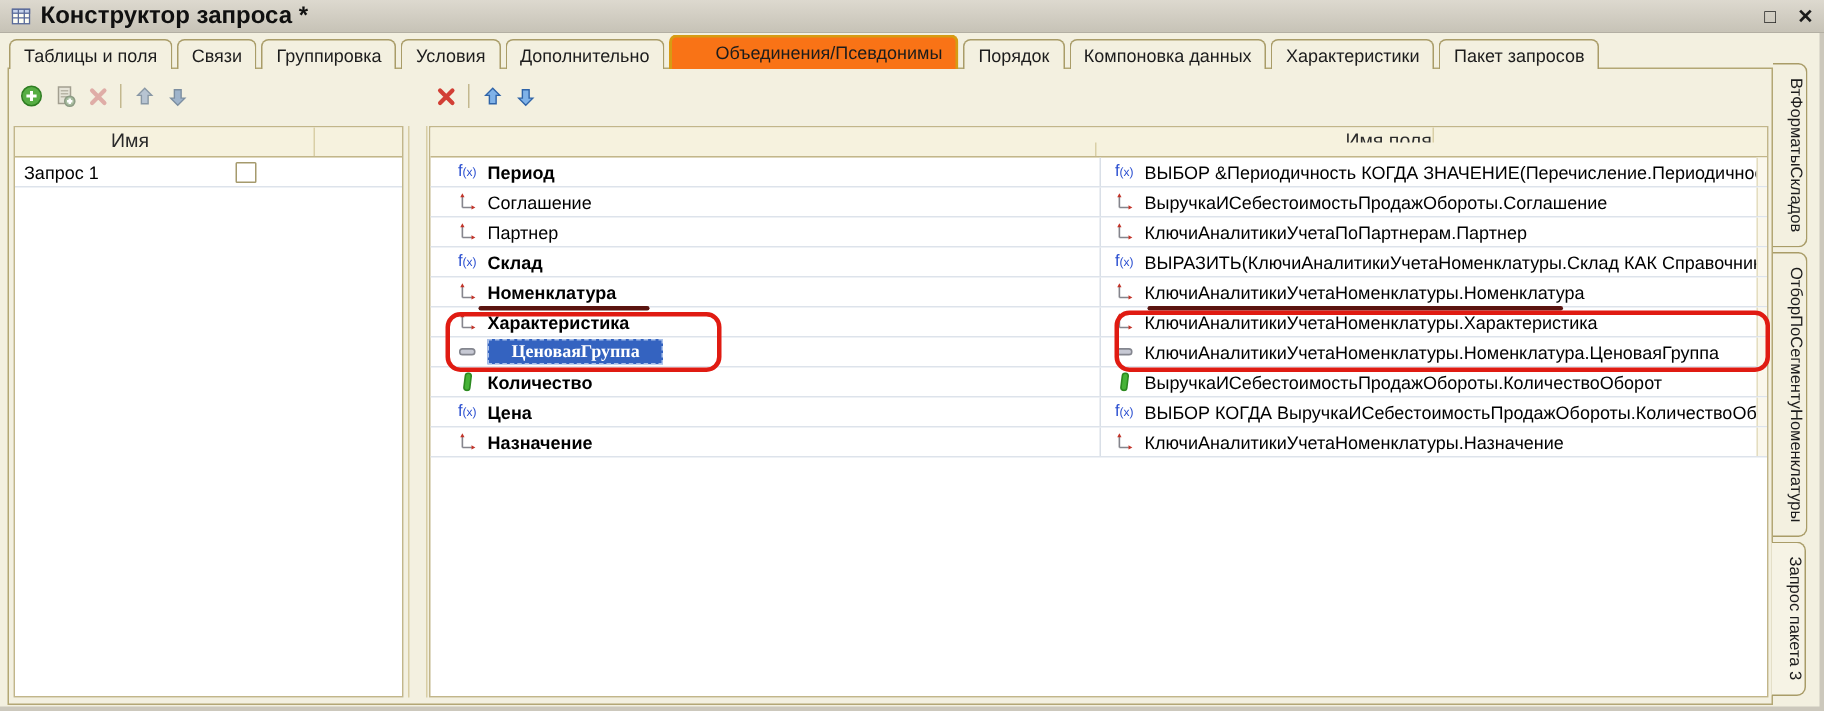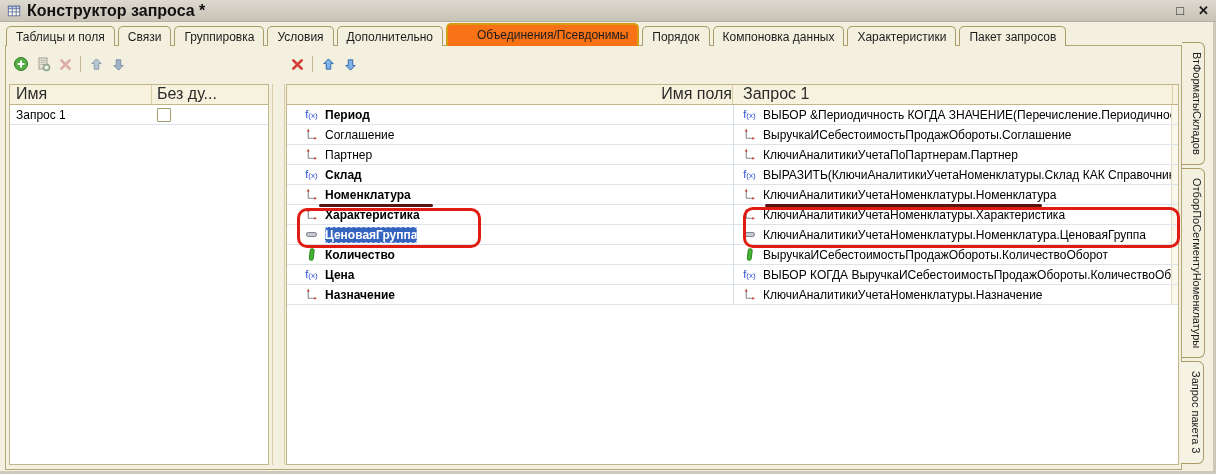--- a/index.html
+++ b/index.html
@@ -34,39 +34,39 @@
   .tb-right{top:6px;left:280px;}
   .tbtn{width:20px;height:20px;display:flex;align-items:center;justify-content:center;
     background:transparent;border:none;padding:0;margin:0 1px;cursor:default;}
   .tb-sep{width:1px;height:16px;background:#c3b88e;margin:0 4px;}
   .fxwrap svg, .tbtn svg{display:block;}
   
   .tbl{position:absolute;top:38px;bottom:4px;background:#fff;border:1px solid #c2b68a;box-sizing:border-box;}
   .tbl-left{left:3px;width:260px;}
   .tbl-right{left:280px;width:893px;}
   .thead{display:flex;height:19px;background:#f6f2de;border-bottom:1px solid #c2b68a;
-    font-size:16px;color:#2a2a2a;align-items:center;}
+    font-size:13px;color:#2a2a2a;align-items:center;flex-direction:column;}
   .th{box-sizing:border-box;height:19px;line-height:18px;white-space:nowrap;overflow:hidden;}
   .th-name{width:142px;padding-left:6px;border-right:1px solid #d9cfa6;}
   .th-dup{flex:1;padding-left:5px;}
   .th-field{width:446px;padding-left:6px;border-right:1px solid #d9cfa6;text-align:right;}
   .th-q1{flex:1;padding-left:10px;}
   .th-strip{width:6px;border-left:1px solid #d9cfa6;background:#f6f2de;}
   .trow{display:flex;height:19px;border-bottom:1px solid #dde3eb;align-items:center;font-size:12px;color:#000;}
   .c-qname{width:142px;padding-left:6px;box-sizing:border-box;}
   .c-dup{flex:1;display:flex;align-items:center;padding-left:5px;}
   .checkbox{width:12px;height:12px;background:#fff;border:1px solid #a59a6d;border-radius:1px;}
   .c-field{width:446px;display:flex;align-items:center;box-sizing:border-box;padding-left:17px;overflow:hidden;white-space:nowrap;}
   .c-expr{flex:1;display:flex;align-items:center;box-sizing:border-box;padding-left:8px;
     border-left:1px solid #d9dfe7;overflow:hidden;white-space:nowrap;height:19px;}
   .c-strip{width:6px;height:19px;border-left:1px solid #e4ddc0;background:#faf7ec;flex:none;}
   .row-icon{width:15px;height:13px;display:flex;align-items:center;justify-content:center;margin-right:6px;flex:none;}
   .fname{white-space:nowrap;}
   .bold{font-weight:bold;}
-  .sel{background:#3463c0;color:#fff;font-weight:bold;outline:1px dashed #a8c0ea;outline-offset:-1px;padding:1px 0;}
+  .sel{background:#3463c0;color:#fff;font-weight:bold;outline:1px dashed #a8c0ea;outline-offset:-1px;padding:1px 16px;font-family:Liberation Serif, serif;}
   .fx-ic{color:#2b4fd0;font-size:11px;line-height:1;white-space:nowrap;font-family:"Liberation Sans",sans-serif;}
   .fx-ic small{font-size:8px;}
   
   .splitter{position:absolute;top:38px;bottom:4px;left:266px;width:11px;background:#f3f0e0;
     border-left:1px solid #d8cda4;border-right:1px solid #d8cda4;}
   
   .side-tabs{position:absolute;left:1182px;top:42px;display:flex;flex-direction:column;gap:3px;z-index:8;}
   .side-tab{writing-mode:vertical-rl;background:#f3f0e0;border:1px solid #a99c68;border-left:none;
     border-radius:0 6px 6px 0;padding:9px 1px;font-size:11px;color:#1c1c1c;width:20px;
     box-sizing:content-box;white-space:nowrap;}

